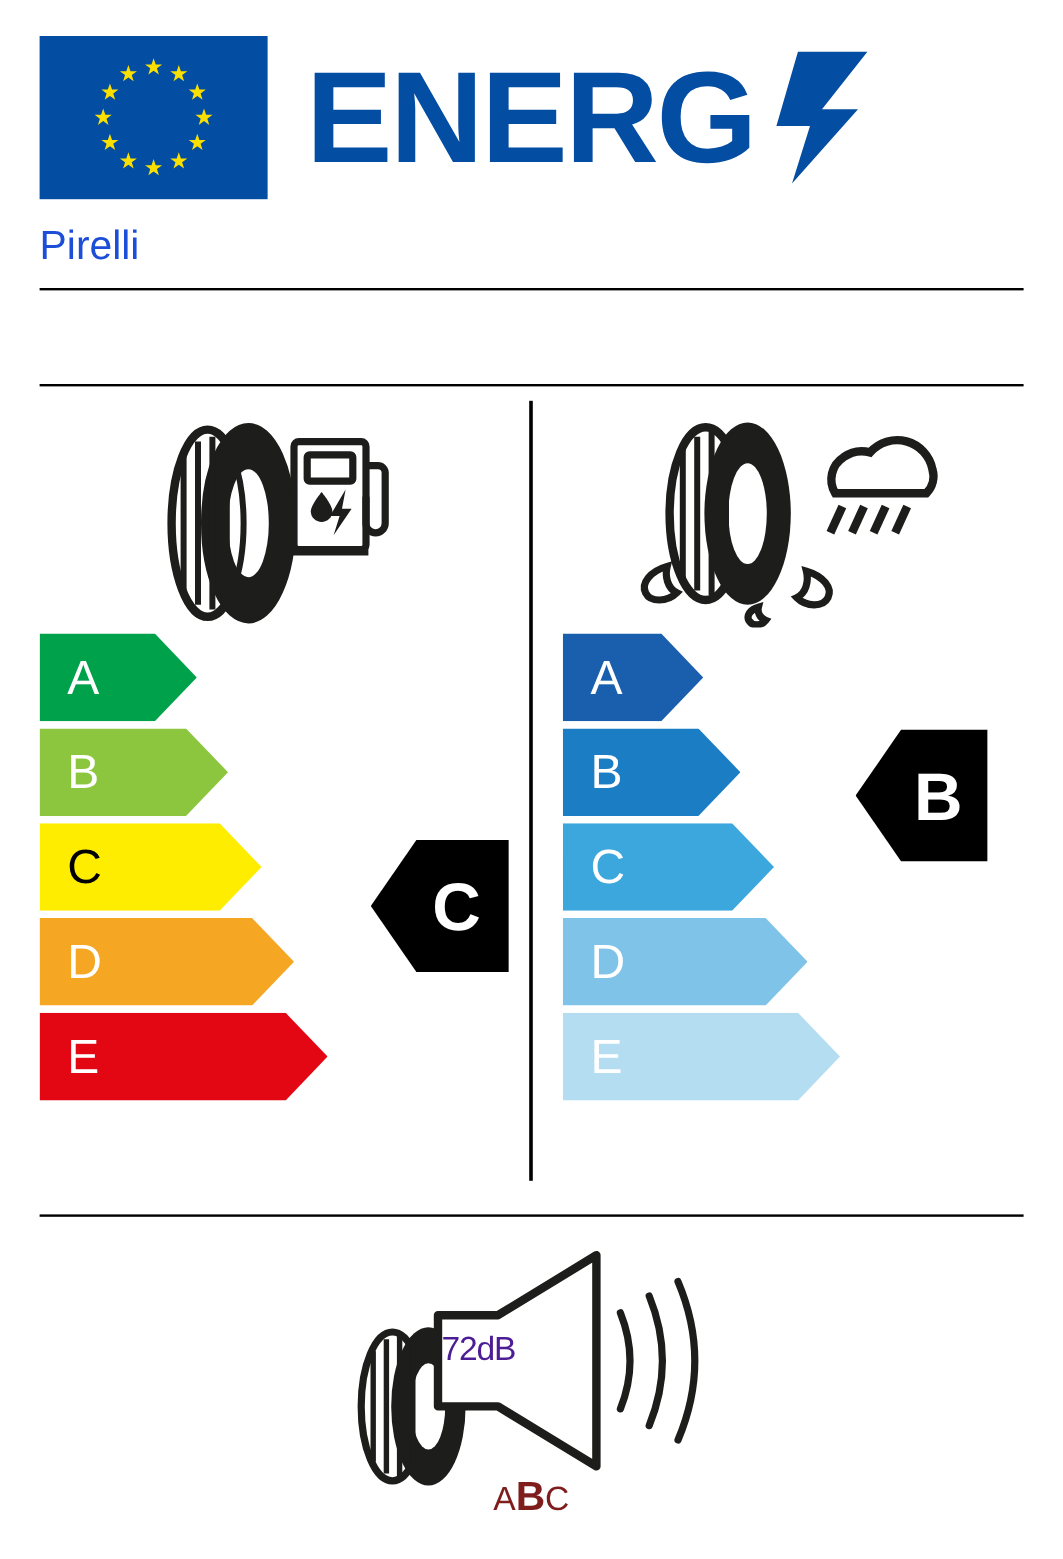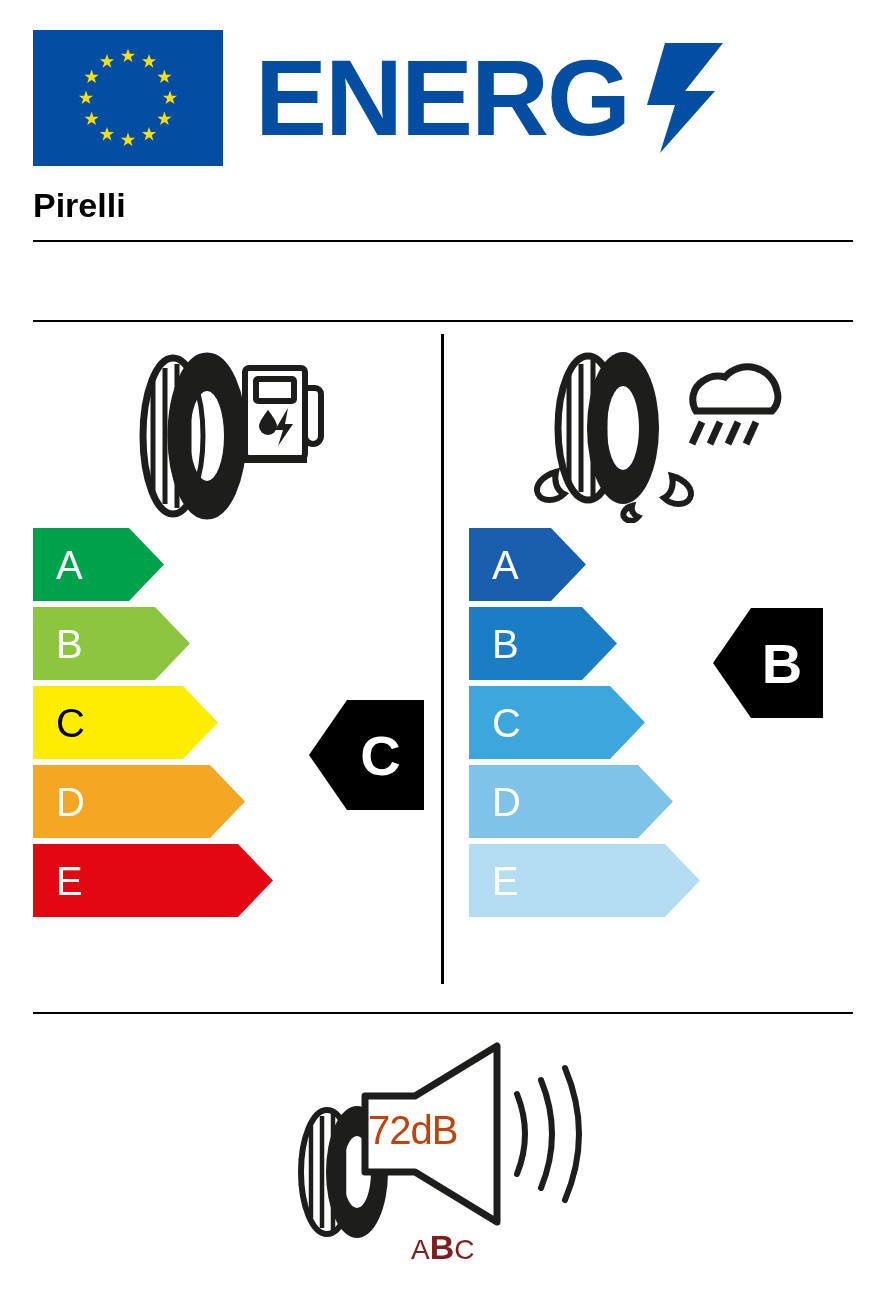--- a/index.html
+++ b/index.html
@@ -33,23 +33,23 @@
   .energ-wrap {
     position: absolute;
     left: 243px; top: 43px;
     width: 470px; height: 110px; margin-left: 12px;
   }
 
   .brand {
     position: absolute;
     left: 33px; top: 186px;
     font-size: 34px;
-    font-weight: bold;
+    font-weight: normal;
     letter-spacing: 0px;
-    color: #000000;
+    color: #1d4ed8;
   }
 
   .rule {
     position: absolute;
     background: #000;
     height: 2px;
   }
   .rule-1 { left: 33px; top: 240px; width: 820px; }
   .rule-2 { left: 33px; top: 320px; width: 820px; }
   .rule-3 { left: 33px; top: 1012px; width: 820px; }
@@ -114,22 +114,22 @@
     font-size: 56px;
     font-weight: bold;
   }
   .marker-fuel { left: 309px; top: 700px; width: 115px; }
   .marker-grip { left: 713px; top: 608px; width: 110px; }
 
   
   .noise-db {
     position: absolute;
     left: 368px; top: 1108px;
-    font-size: 40px;
-    color: #c2410c;
+    font-size: 28px;
+    color: #4c1d95;
     letter-spacing: -1px;
   }
   .noise-classes {
     position: absolute;
     left: 411px; top: 1228px;
     font-size: 28px;
     color: #7f1d1d;
   }
   .noise-classes .sel {
     font-size: 34px;

